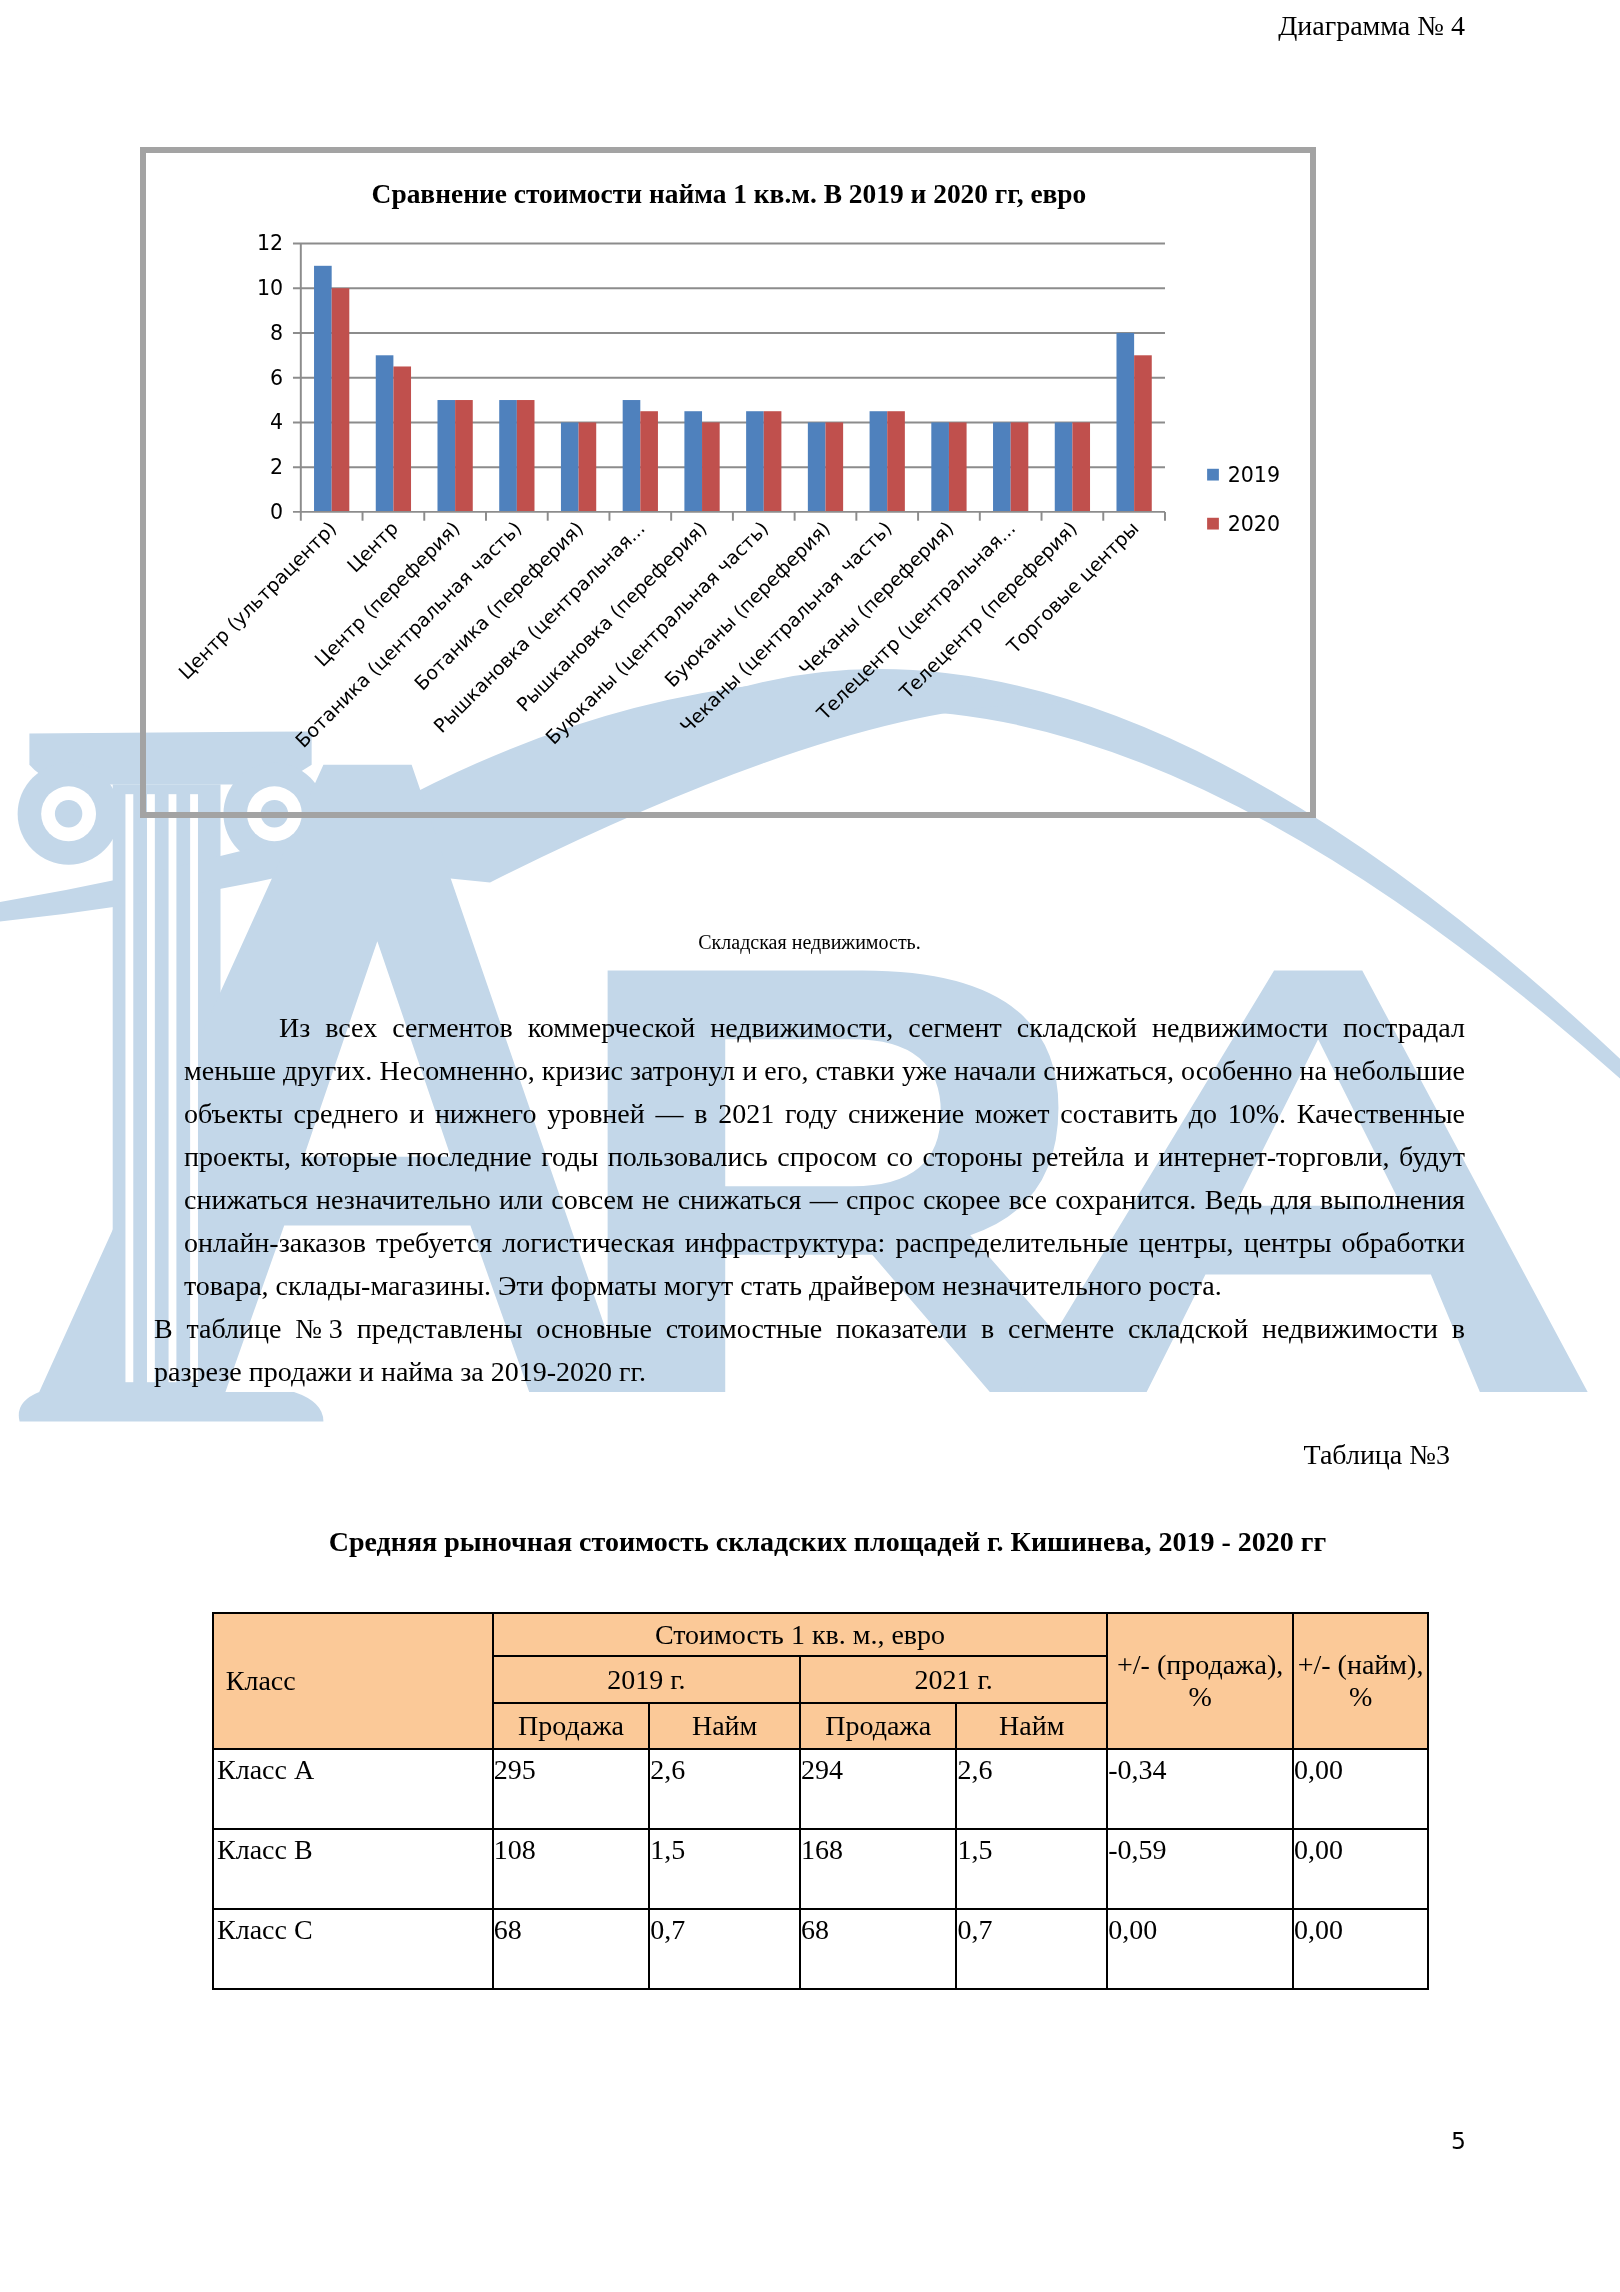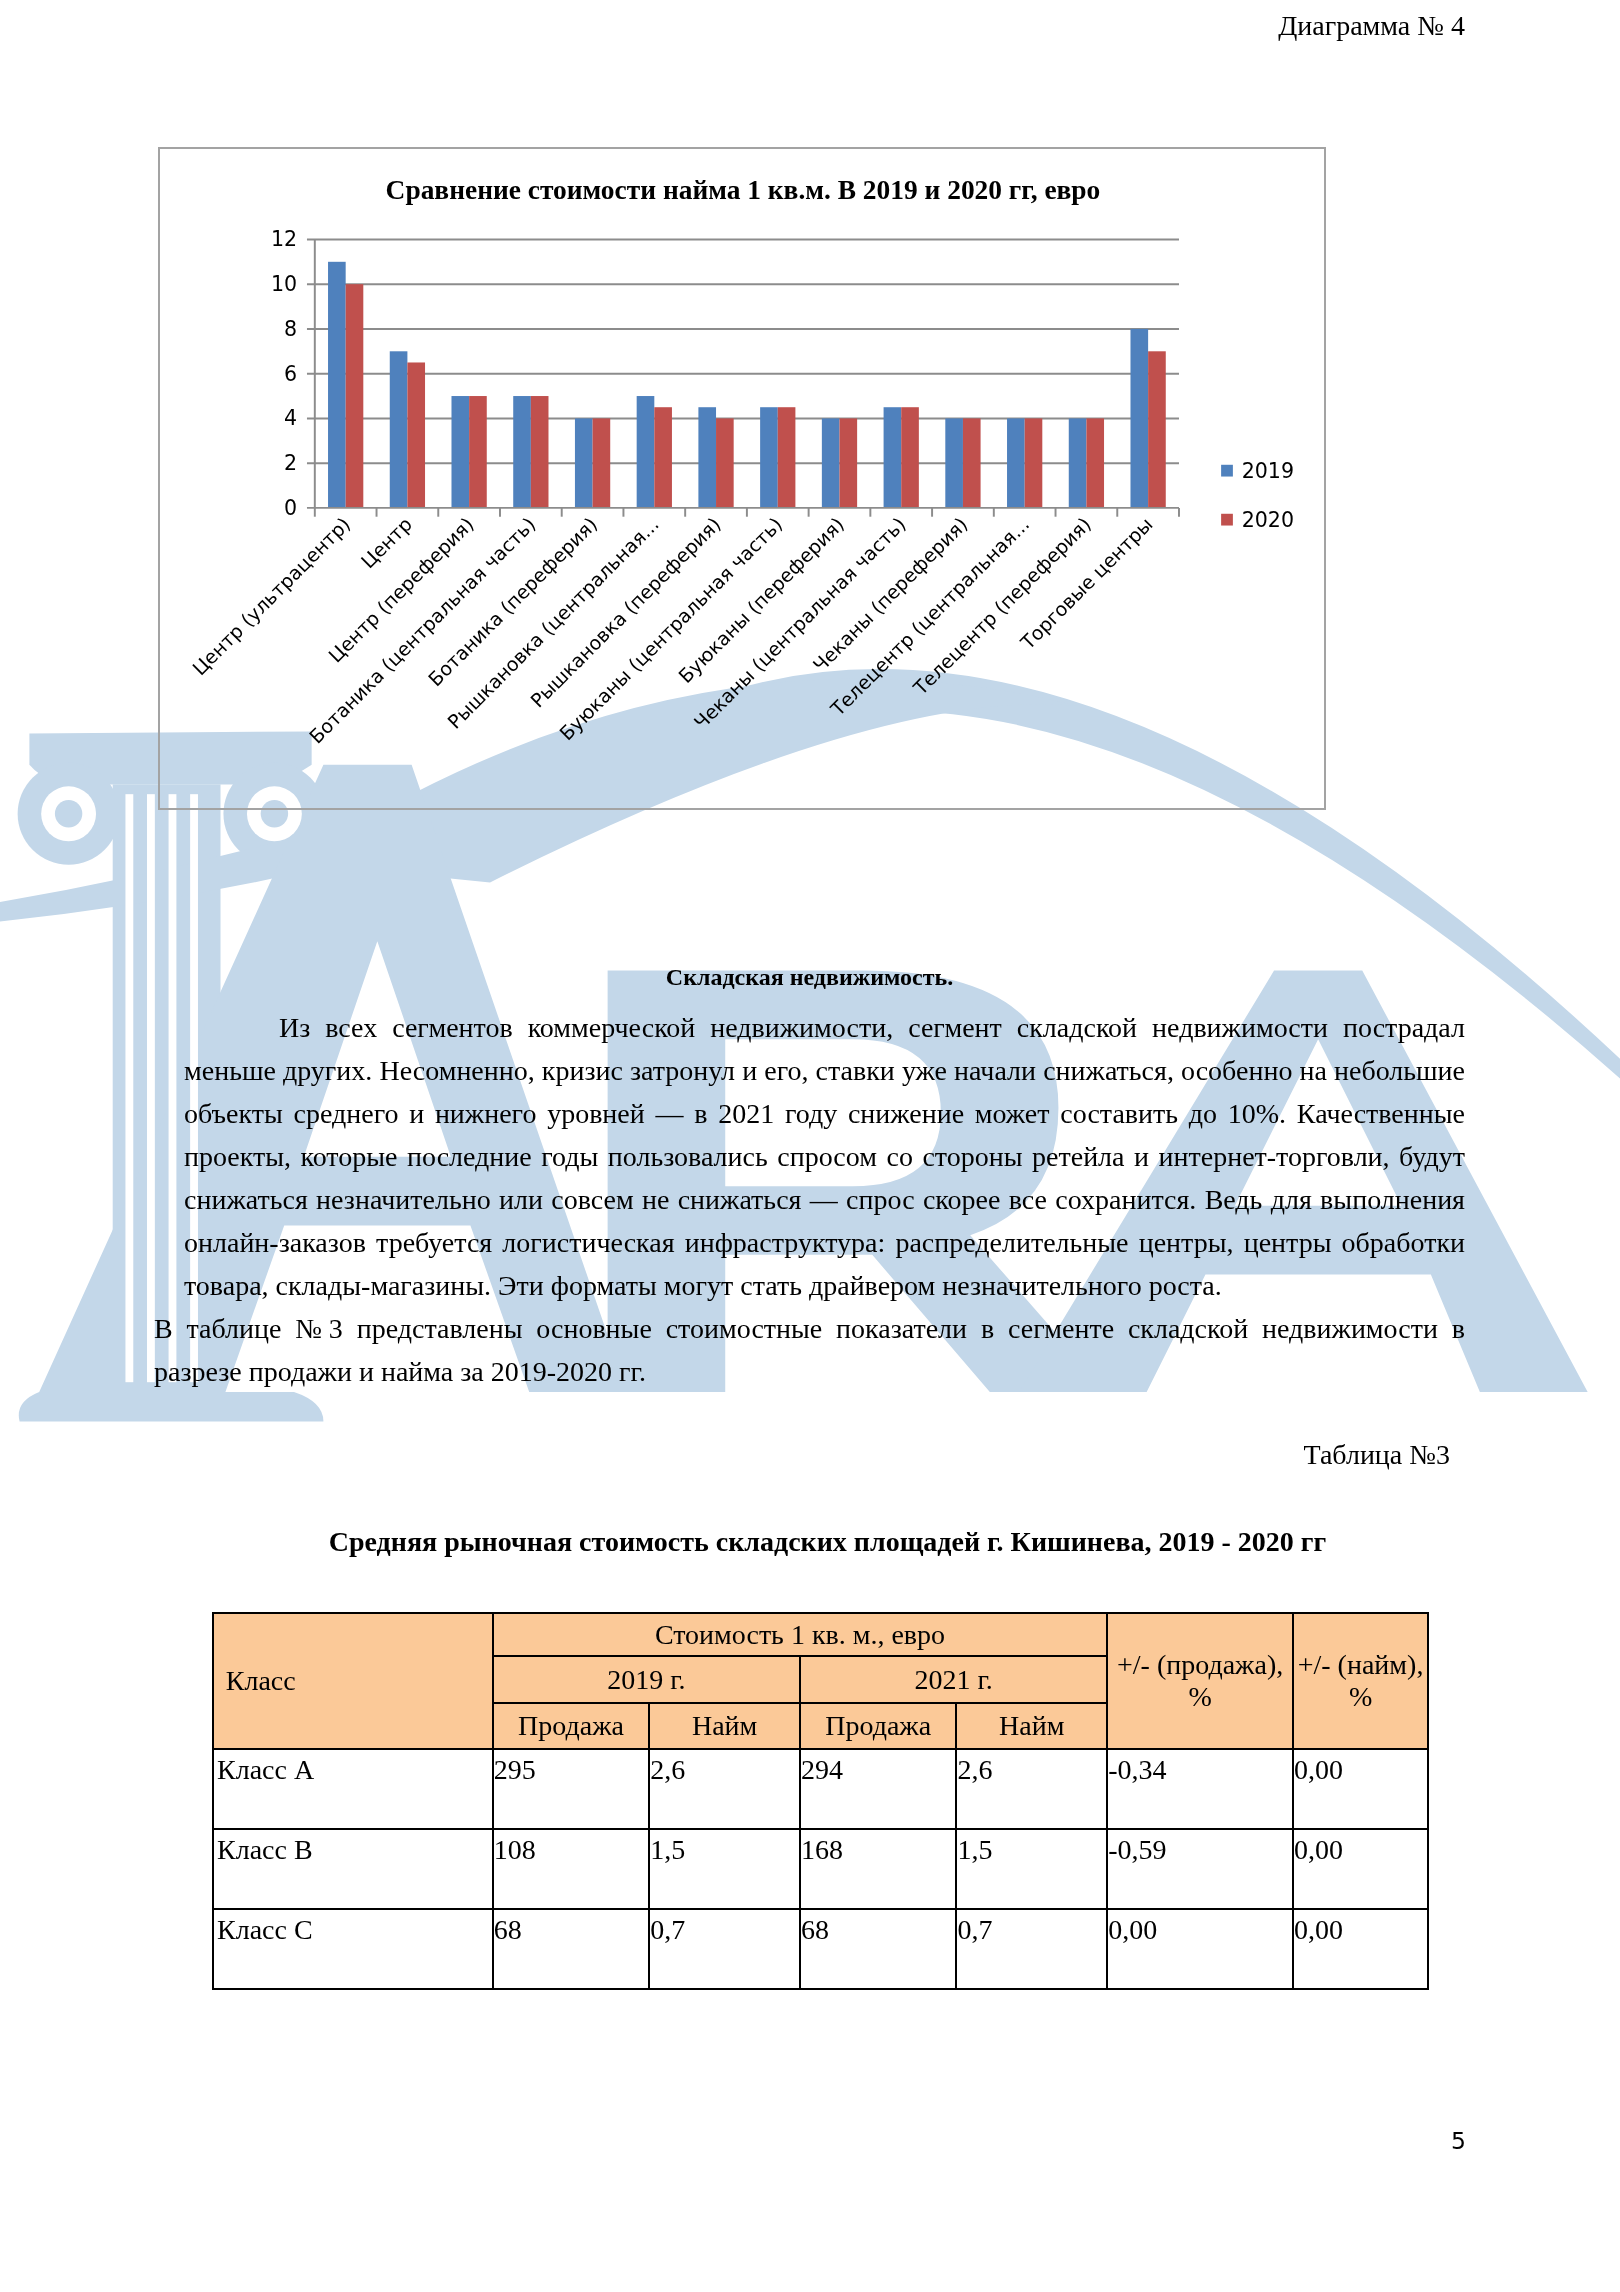--- a/index.html
+++ b/index.html
@@ -5,31 +5,31 @@
   html, body { margin: 0; padding: 0; background: #ffffff; }
   body { width: 1620px; height: 2293px; position: relative; overflow: hidden;
          font-family: "Liberation Serif", "DejaVu Serif", serif; color: #000; }
 
   
   .watermark { position: absolute; left: 0; top: 0; width: 1620px; height: 2293px; z-index: 0; pointer-events: none; }
 
   .page-header { position: absolute; right: 155px; top: 9.8px; font-size: 28px; z-index: 2; }
 
   
-  .chart-frame { position: absolute; left: 158px; top: 147px; width: 1164px; height: 659px;
-                 border: 2px solid #a3a3a3; z-index: 2; }
+  .chart-frame { position: absolute; left: 140px; top: 147px; width: 1164px; height: 659px;
+                 border: 6px solid #a3a3a3; z-index: 2; }
   .chart-svg { position: absolute; left: 0; top: 0; }
   .chart-title { font-family: "Liberation Serif", serif; font-weight: bold; font-size: 28px; }
   .tick-label { font-family: "DejaVu Sans", "Liberation Sans", sans-serif; font-size: 21px; }
   .cat-label { font-family: "DejaVu Sans", "Liberation Sans", sans-serif; font-size: 19.5px; }
   .legend-label { font-family: "DejaVu Sans", "Liberation Sans", sans-serif; font-size: 21px; }
 
   
   .section-heading { position: absolute; left: 154px; width: 1311px; top: 931px; text-align: center;
-                     font-size: 24px; font-weight: bold; z-index: 2; margin-top: 33px; }
+                     font-size: 20px; font-weight: normal; z-index: 2; }
   .paragraph { position: absolute; left: 154px; width: 1311px; top: 1006px; font-size: 28px;
                line-height: 43px; text-align: justify; z-index: 2; }
   .paragraph p { margin: 0; }
   .paragraph .indent { text-indent: 95px; margin-left: 30px; }
   .paragraph .last-justify { text-align-last: left; }
   .table-caption-no { position: absolute; right: 170px; top: 1439px; font-size: 28px; z-index: 2; }
   .table-title { position: absolute; left: 172px; width: 1311px; top: 1526px; text-align: center;
                  font-size: 28px; font-weight: bold; z-index: 2; }
 
   

